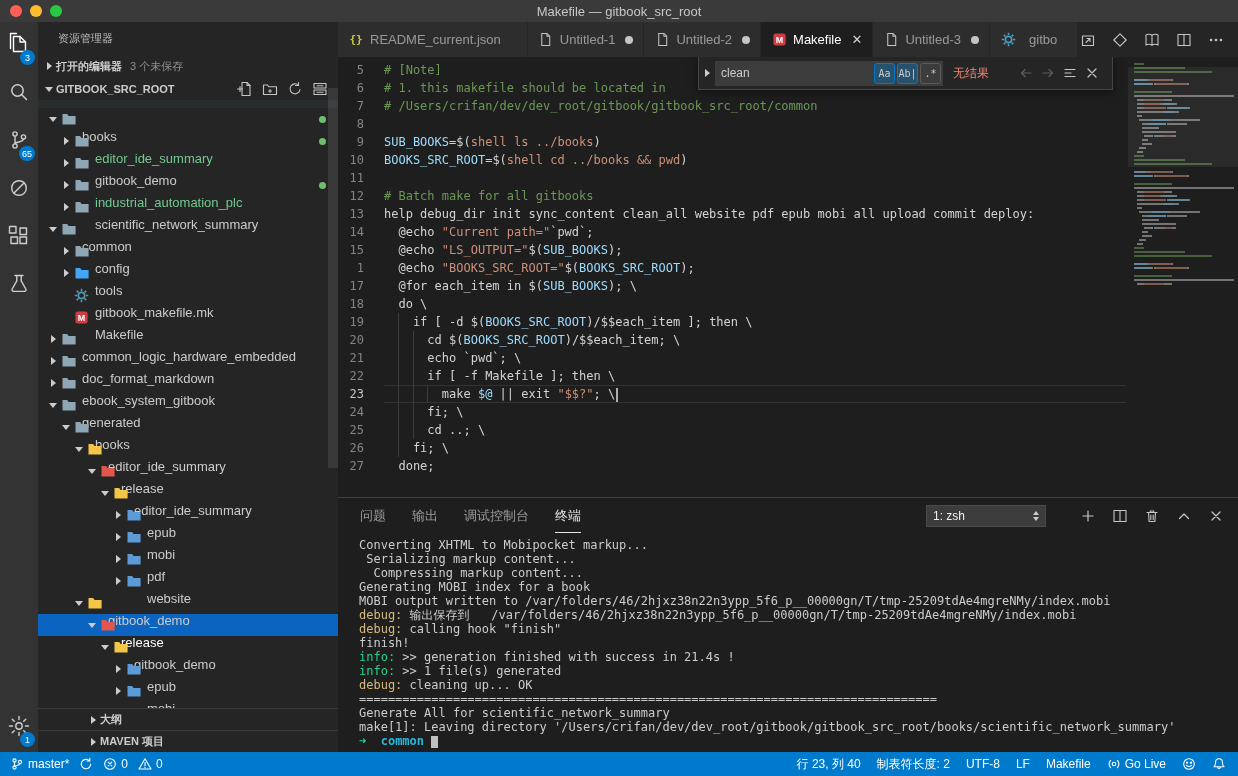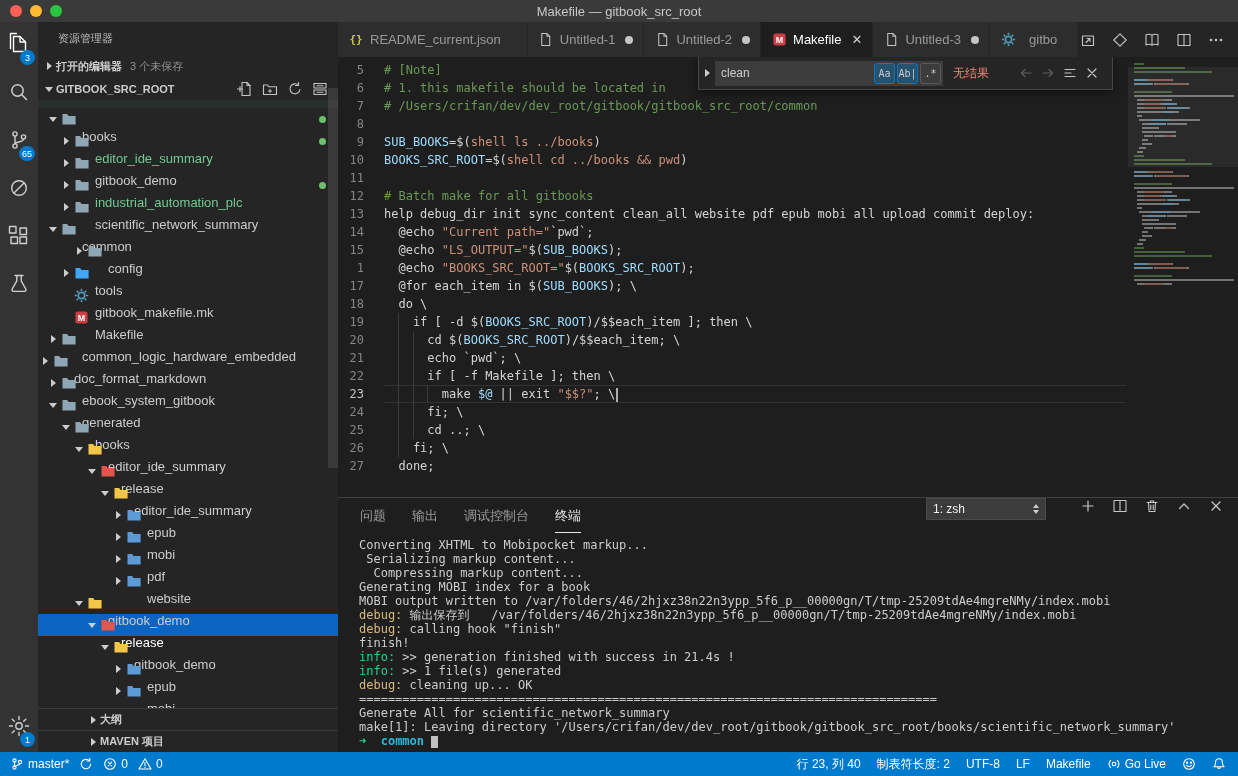--- a/index.html
+++ b/index.html
@@ -93,21 +93,21 @@
     color:#cccccc; border:1px solid transparent; border-radius:3px; margin-left:2px; cursor:pointer;
     font-family:"DejaVu Sans Mono",monospace; }
   .fw-toggle.on { border-color:#007acc; background:rgba(0,122,204,.35); }
   .fw-toggle.off { border-color:#5a5a5a; }
   .fw-result { font-size:12px; color:#f48771; margin:0 10px; min-width:52px; }
   .fw-btn { width:22px; height:22px; display:flex; align-items:center; justify-content:center; cursor:pointer; }
   .fw-btn.dis { opacity:.35; }
 
   
   .panel { height:255px; border-top:1px solid rgba(128,128,128,.35); background:#1e1e1e; display:flex; flex-direction:column; }
-  .panel-head { height:35px; display:flex; padding:0 14px 0 22px; }
+  .panel-head { height:35px; display:flex; align-items:center; padding:0 14px 0 22px; }
   .ptab { font-size:13px; color:#9b9b9b; margin-right:26px; height:35px; display:flex; align-items:center; cursor:pointer; }
   .ptab.active { color:#e7e7e7; box-shadow: inset 0 -1px 0 #e7e7e7; }
   .phead-spacer { flex:1; }
   .pselect { width:120px; height:22px; background:#3c3c3c; border:1px solid #4a4a4a; color:#f0f0f0; font-size:12px;
     display:flex; align-items:center; padding:0 6px; cursor:pointer; margin-right:18px; }
   .pselect .sel-label { flex:1; }
   .sel-arrows { display:flex; flex-direction:column; gap:2px; }
   .sel-arrows i { display:block; border:3.5px solid transparent; }
   .sel-arrows .up { border-bottom:4px solid #cccccc; }
   .sel-arrows .dn { border-top:4px solid #cccccc; }
@@ -283,21 +283,21 @@
         </div>
         <div class="trow" style="padding-left: 8px;">
           <span class="chev chev-d"></span>
           <span class="ticon">
             <svg width="16" height="16" viewBox="0 0 16 16">
               <path fill="#8fa6b5" d="M1.5 3h4.6l1.5 2h7v8.5h-13.1z"></path>
             </svg>
           </span>
           <span class="lbl">common</span>
         </div>
-        <div class="trow" style="padding-left: 34px;">
+        <div class="trow" style="padding-left: 21px;">
           <span class="chev chev-r"></span>
           <span class="ticon">
             <svg width="16" height="16" viewBox="0 0 16 16">
               <path fill="#8fa6b5" d="M1.5 3h4.6l1.5 2h7v8.5h-13.1z"></path>
             </svg>
           </span>
           <span class="lbl">config</span>
         </div>
         <div class="trow" style="padding-left: 21px;">
           <span class="chev chev-r"></span>
@@ -332,21 +332,21 @@
         </div>
         <div class="trow" style="padding-left: 8px;">
           <span class="chev chev-r"></span>
           <span class="ticon">
             <svg width="16" height="16" viewBox="0 0 16 16">
               <path fill="#8fa6b5" d="M1.5 3h4.6l1.5 2h7v8.5h-13.1z"></path>
             </svg>
           </span>
           <span class="lbl">common_logic_hardware_embedded</span>
         </div>
-        <div class="trow" style="">
+        <div class="trow" style="padding-left: 8px;">
           <span class="chev chev-r"></span>
           <span class="ticon">
             <svg width="16" height="16" viewBox="0 0 16 16">
               <path fill="#8fa6b5" d="M1.5 3h4.6l1.5 2h7v8.5h-13.1z"></path>
             </svg>
           </span>
           <span class="lbl">doc_format_markdown</span>
         </div>
         <div class="trow" style="padding-left: 8px;">
           <span class="chev chev-r"></span>

